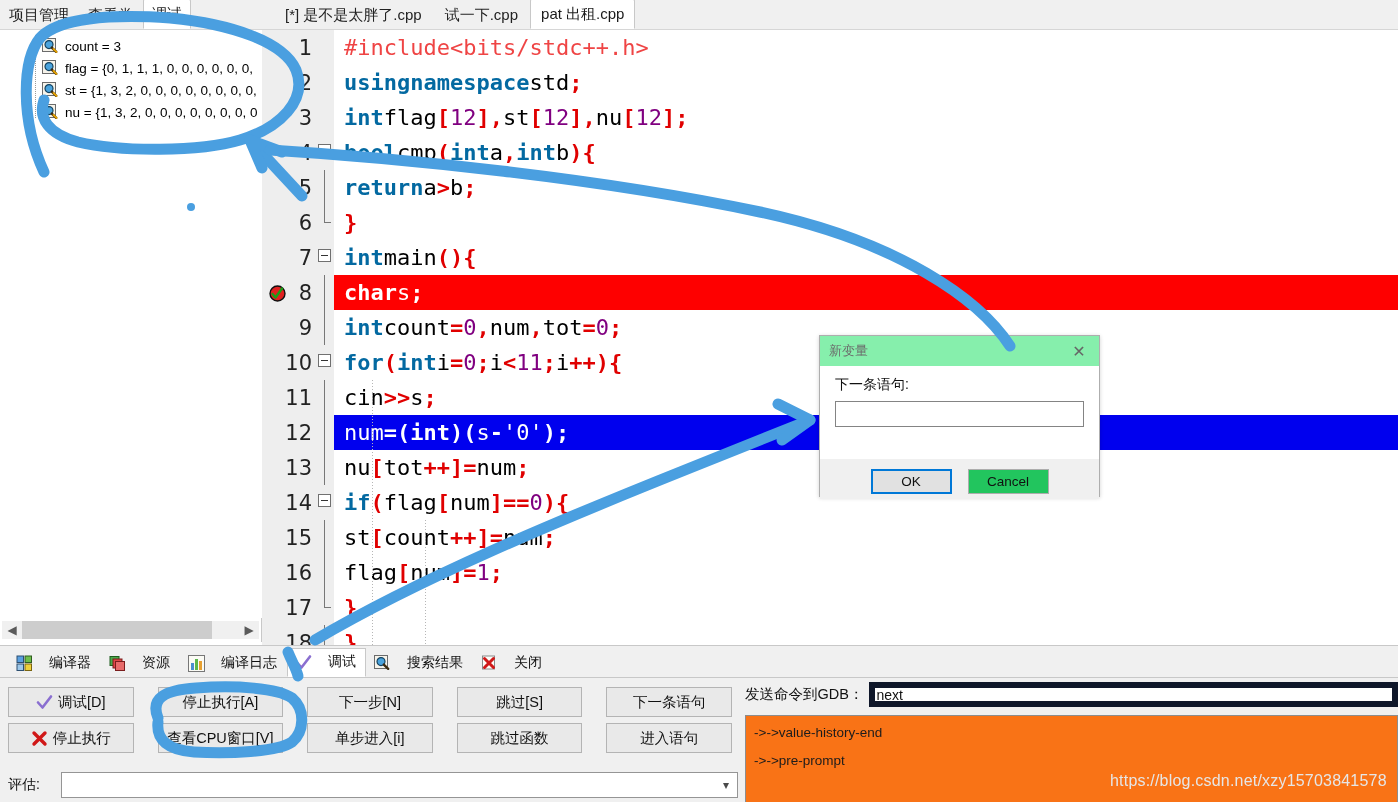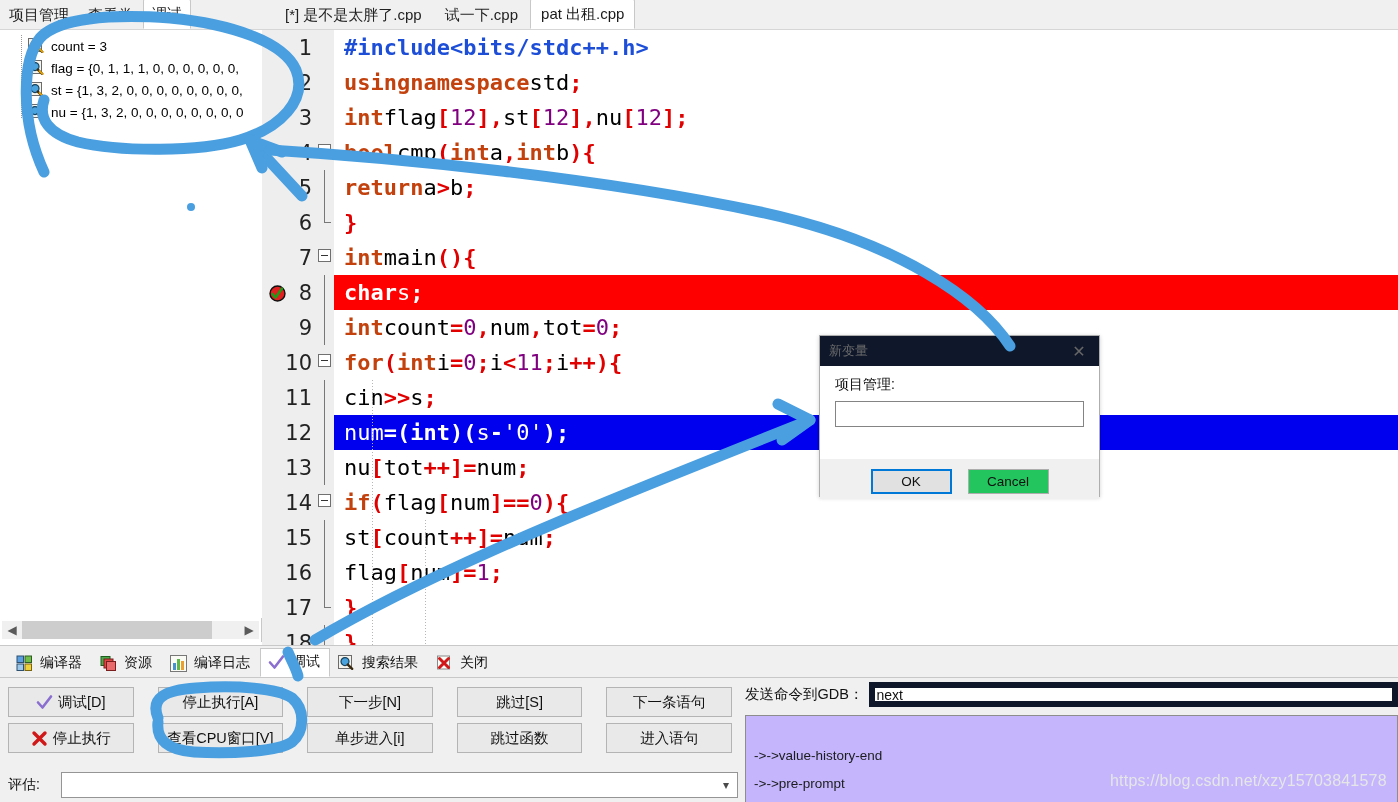--- a/index.html
+++ b/index.html
@@ -38,21 +38,21 @@
     border: 1px solid #c8c8c8;
     border-bottom: 1px solid #ffffff;
     border-radius: 2px 2px 0 0;
     position: relative; z-index: 3;
   }
   #right-tabstrip .tab { padding-left: 10px; padding-right: 10px; }
   #right-tabstrip { padding-left: 12px; }
 
   
   #watch-panel {
-    position: absolute; left: 2px; top: 30px;
+    position: absolute; left: 16px; top: 30px;
     width: 262px; height: 615px;
     background: #ffffff;
     border-right: 1px solid #c8c8c8;
     overflow: hidden;
     padding-top: 5px;
   }
   .watch-row {
     display: flex; align-items: center;
     height: 22px;
     padding-left: 26px;
@@ -152,22 +152,22 @@
     height: 35px;
     display: flex; align-items: center;
   }
   .code-line.hl-red { background: #fe0000; }
   .code-line.hl-red .code-text { color: #ffffff; }
   .code-line.hl-blue { background: #0000ee; }
   .code-line.hl-blue .code-text { color: #ffffff; }
   .code-line.hl-red .gutter, .code-line.hl-blue .gutter { background: #eeeeee; }
   .code-line.hl-red .fold, .code-line.hl-blue .fold { background: #eeeeee; }
 
-  .tok-pre   { color: #1d4ed8; font-weight: bold; }
-  .tok-kw    { color: #c2410c; font-weight: bold; }
+  .tok-pre   { color: #ef4444; font-weight: normal; }
+  .tok-kw    { color: #0369a1; font-weight: bold; }
   .tok-id    { color: #000000; }
   .tok-op    { color: #e00000; font-weight: bold; }
   .tok-num   { color: #800080; }
   .tok-white { color: #ffffff; }
   .tok-whiteb{ color: #ffffff; font-weight: bold; }
 
   
   .bp {
     position: absolute; left: 6px; top: 8px; width: 19px; height: 19px; z-index: 3;
   }
@@ -183,21 +183,21 @@
   
   #dialog {
     position: absolute; left: 819px; top: 335px;
     width: 281px; height: 162px;
     background: #f0f0f0;
     border: 1px solid #aeaeae;
     box-shadow: 0 1px 4px rgba(0,0,0,0.18);
     z-index: 40;
   }
   #dialog .titlebar {
-    height: 30px; background: #0f172a;
+    height: 30px; background: #86efac;
     display: flex; align-items: center; justify-content: space-between;
     padding-left: 9px;
     gap: 9px;
   }
   #dialog .dlg-title { font-size: 13px; color: #6b6b6b; }
   #dialog .dlg-close {
     width: 40px; height: 29px;
     display: flex; align-items: center; justify-content: center;
     color: #666; font-size: 16px; font-family: "DejaVu Sans", sans-serif;
   }
@@ -225,21 +225,21 @@
     position: absolute; left: 0; top: 645px; width: 1398px; height: 157px;
     background: #f0f0f0;
     border-top: 1px solid #c8c8c8;
   }
   #bottom-tabs {
     height: 32px; display: flex; align-items: flex-end;
     padding-left: 8px; background: #f0f0f0;
     border-bottom: 1px solid #c8c8c8;
   }
   .btab {
-    display: flex; align-items: center; gap: 7px;
+    display: flex; align-items: center; gap: 16px;
     font-size: 14px; color: #111;
     padding: 4px 9px 5px 7px;
     border: 1px solid transparent; border-bottom: none;
     white-space: nowrap;
   }
   .btab.active {
     background: #ffffff; border: 1px solid #c8c8c8;
     border-bottom: 1px solid #ffffff;
     position: relative; z-index: 3;
   }
@@ -282,22 +282,22 @@
   #gdb-cmd-row { display: flex; align-items: center; gap: 6px; }
   #gdb-cmd-row .lbl { font-size: 14.5px; color: #111; white-space: nowrap; }
   #gdb-cmd-input {
     flex: 1 1 auto; height: 25px;
     background: #fff; border: 6px solid #0f172a;
     display: flex; align-items: center; padding-left: 1px;
     font-size: 14px; color: #111;
   }
   #gdb-output {
     margin-top: 8px; height: 88px;
-    background: #c4b5fd; border: 1px solid #8d8d8d;
-    padding: 26px 0 0 8px;
+    background: #f97316; border: 1px solid #8d8d8d;
+    padding: 3px 0 0 8px;
     font-size: 13.5px; color: #1c1c1c;
     overflow: hidden;
     line-height: 28px;
   }
 
   
   #annotations {
     position: absolute; left: 0; top: 0; width: 1398px; height: 802px;
     pointer-events: none; z-index: 60;
   }
@@ -413,21 +413,21 @@
   <div class="indent-guide" style="left: 110px; top: 350px; height: 280px;"></div>
       <div class="indent-guide" style="left: 163px; top: 490px; height: 140px;"></div>
     </div>
 
   <div id="dialog">
     <div class="titlebar">
       <div class="dlg-title">新变量</div>
       <div class="dlg-close">✕</div>
     </div>
     <div class="dlg-body">
-      <div class="dlg-label">项目管理:</div>
+      <div class="dlg-label">下一条语句:</div>
       <input class="dlg-input" type="text" value="" style="">
     </div>
     <div class="dlg-buttons">
       <div class="dlg-btn primary">OK</div>
       <div class="dlg-btn">Cancel</div>
     </div>
   </div>
 
   <div id="bottom">
     <div id="bottom-tabs">

